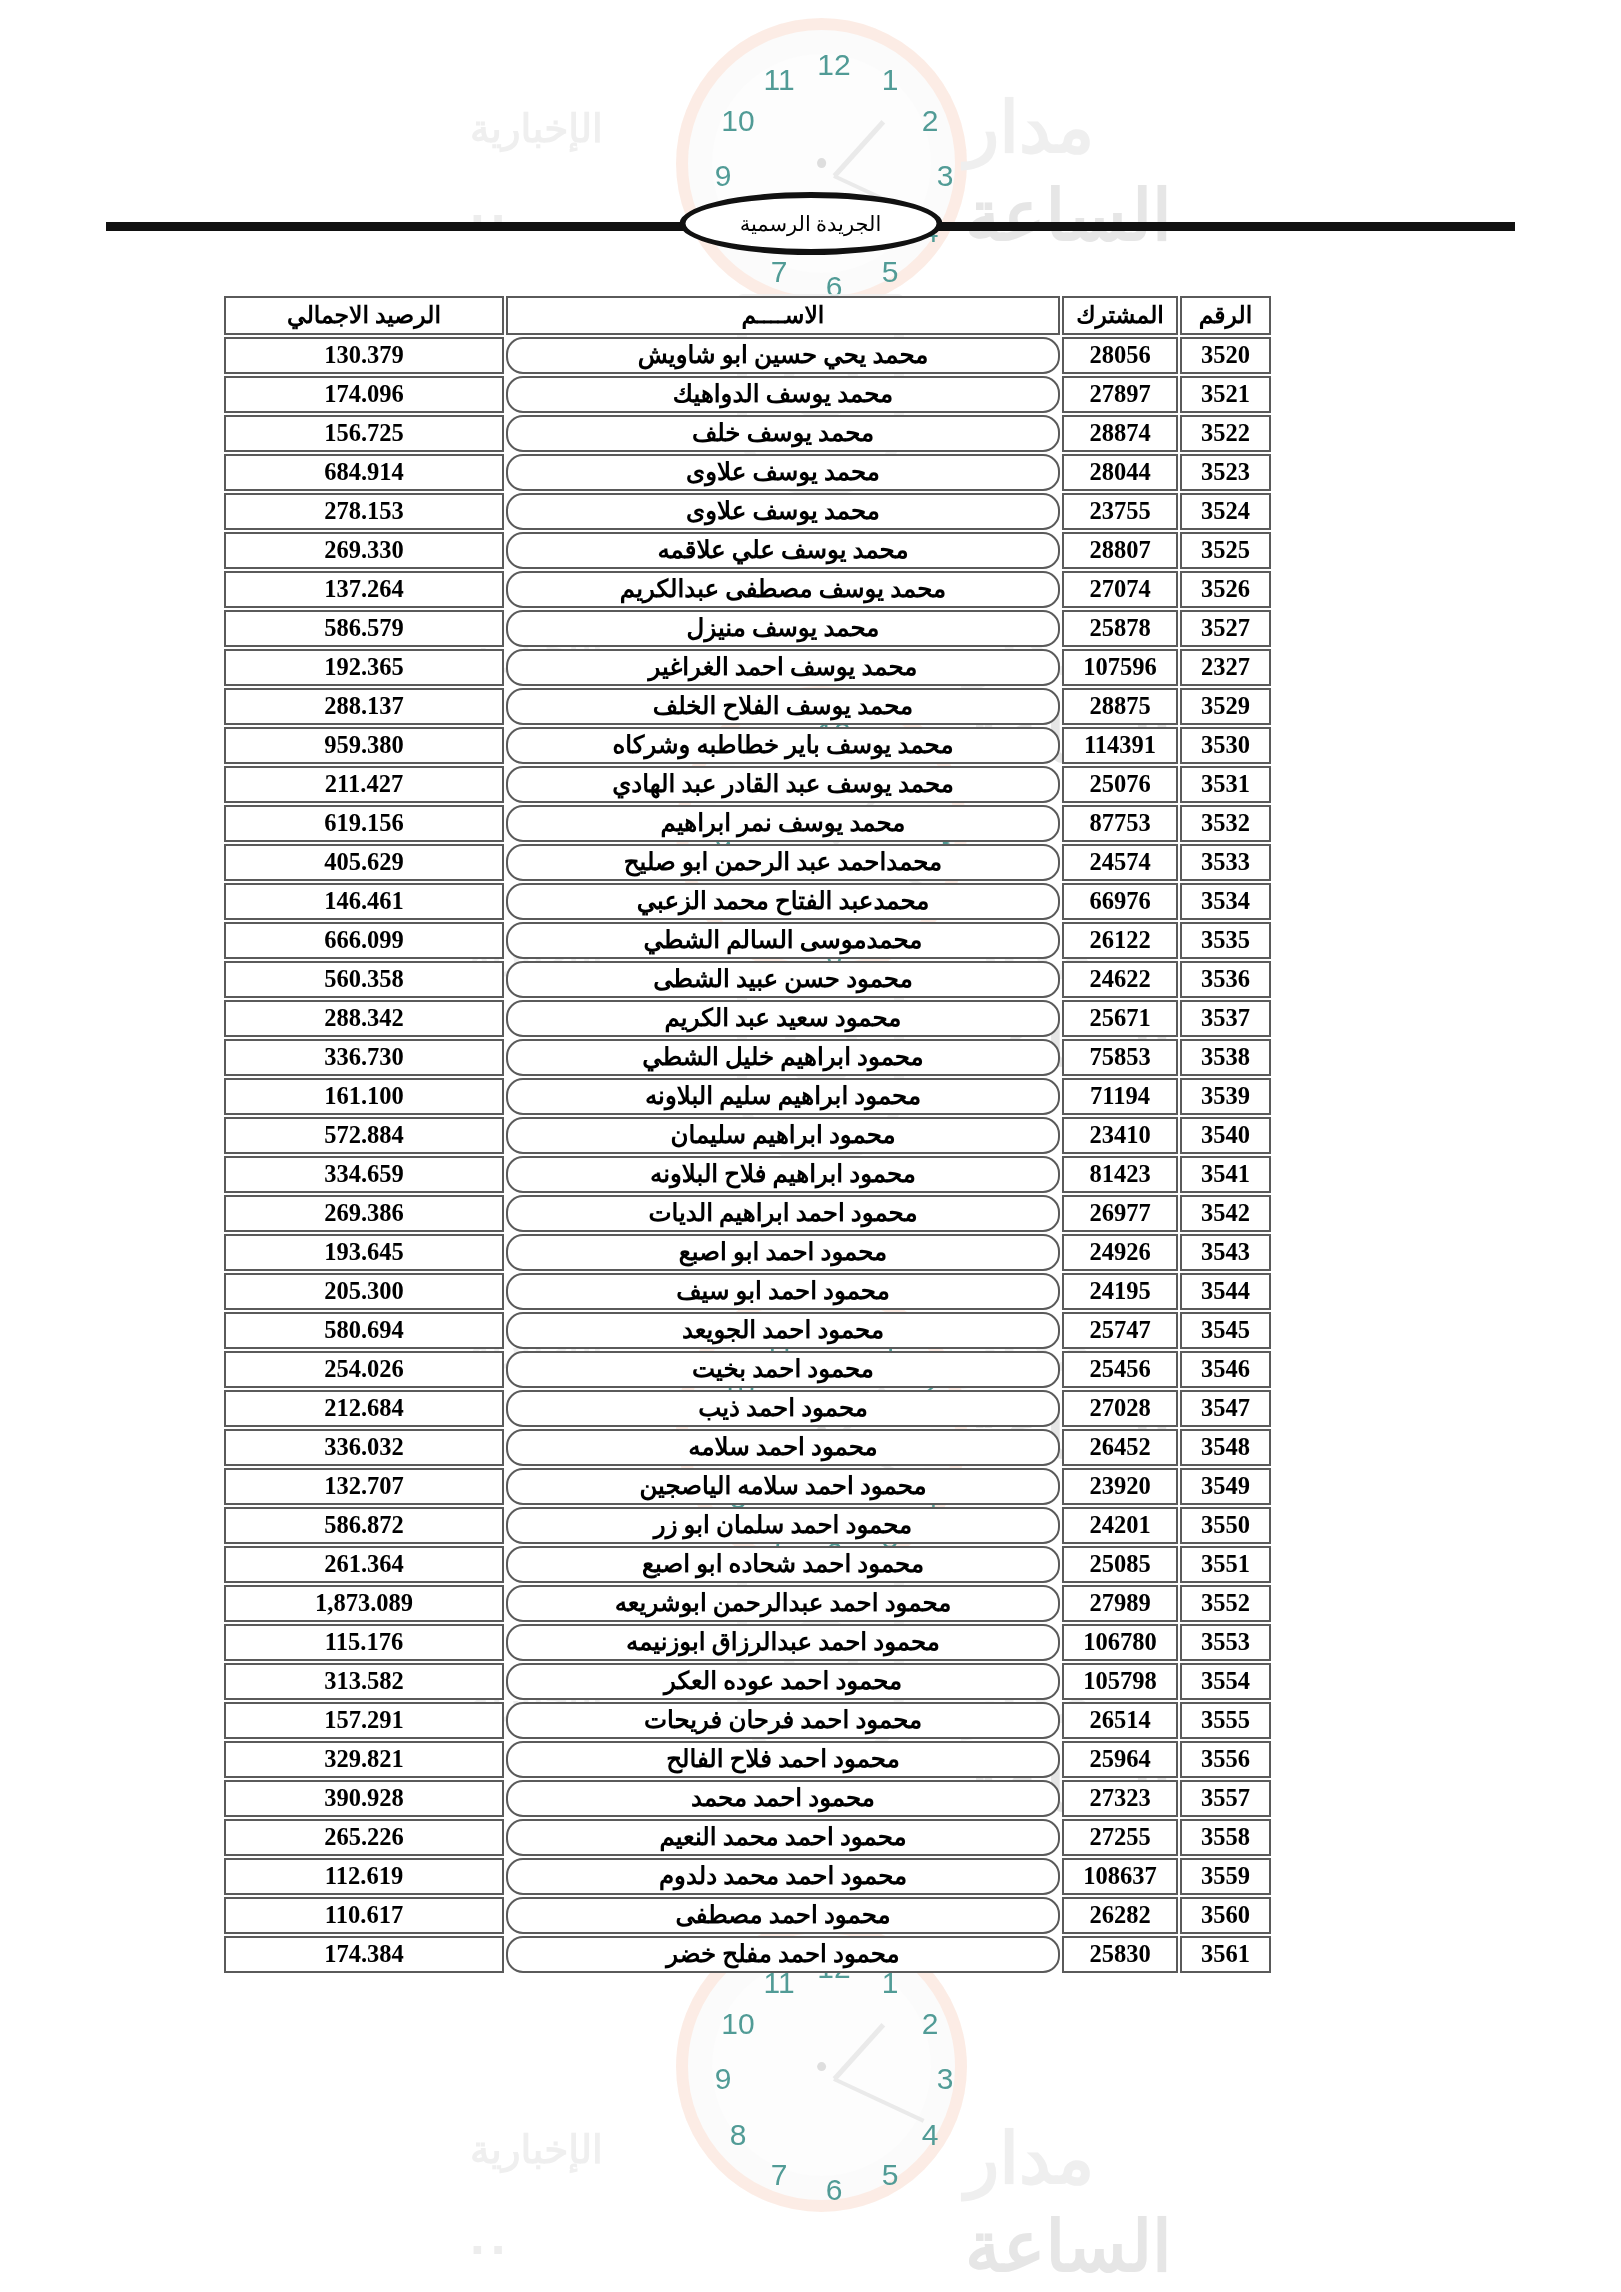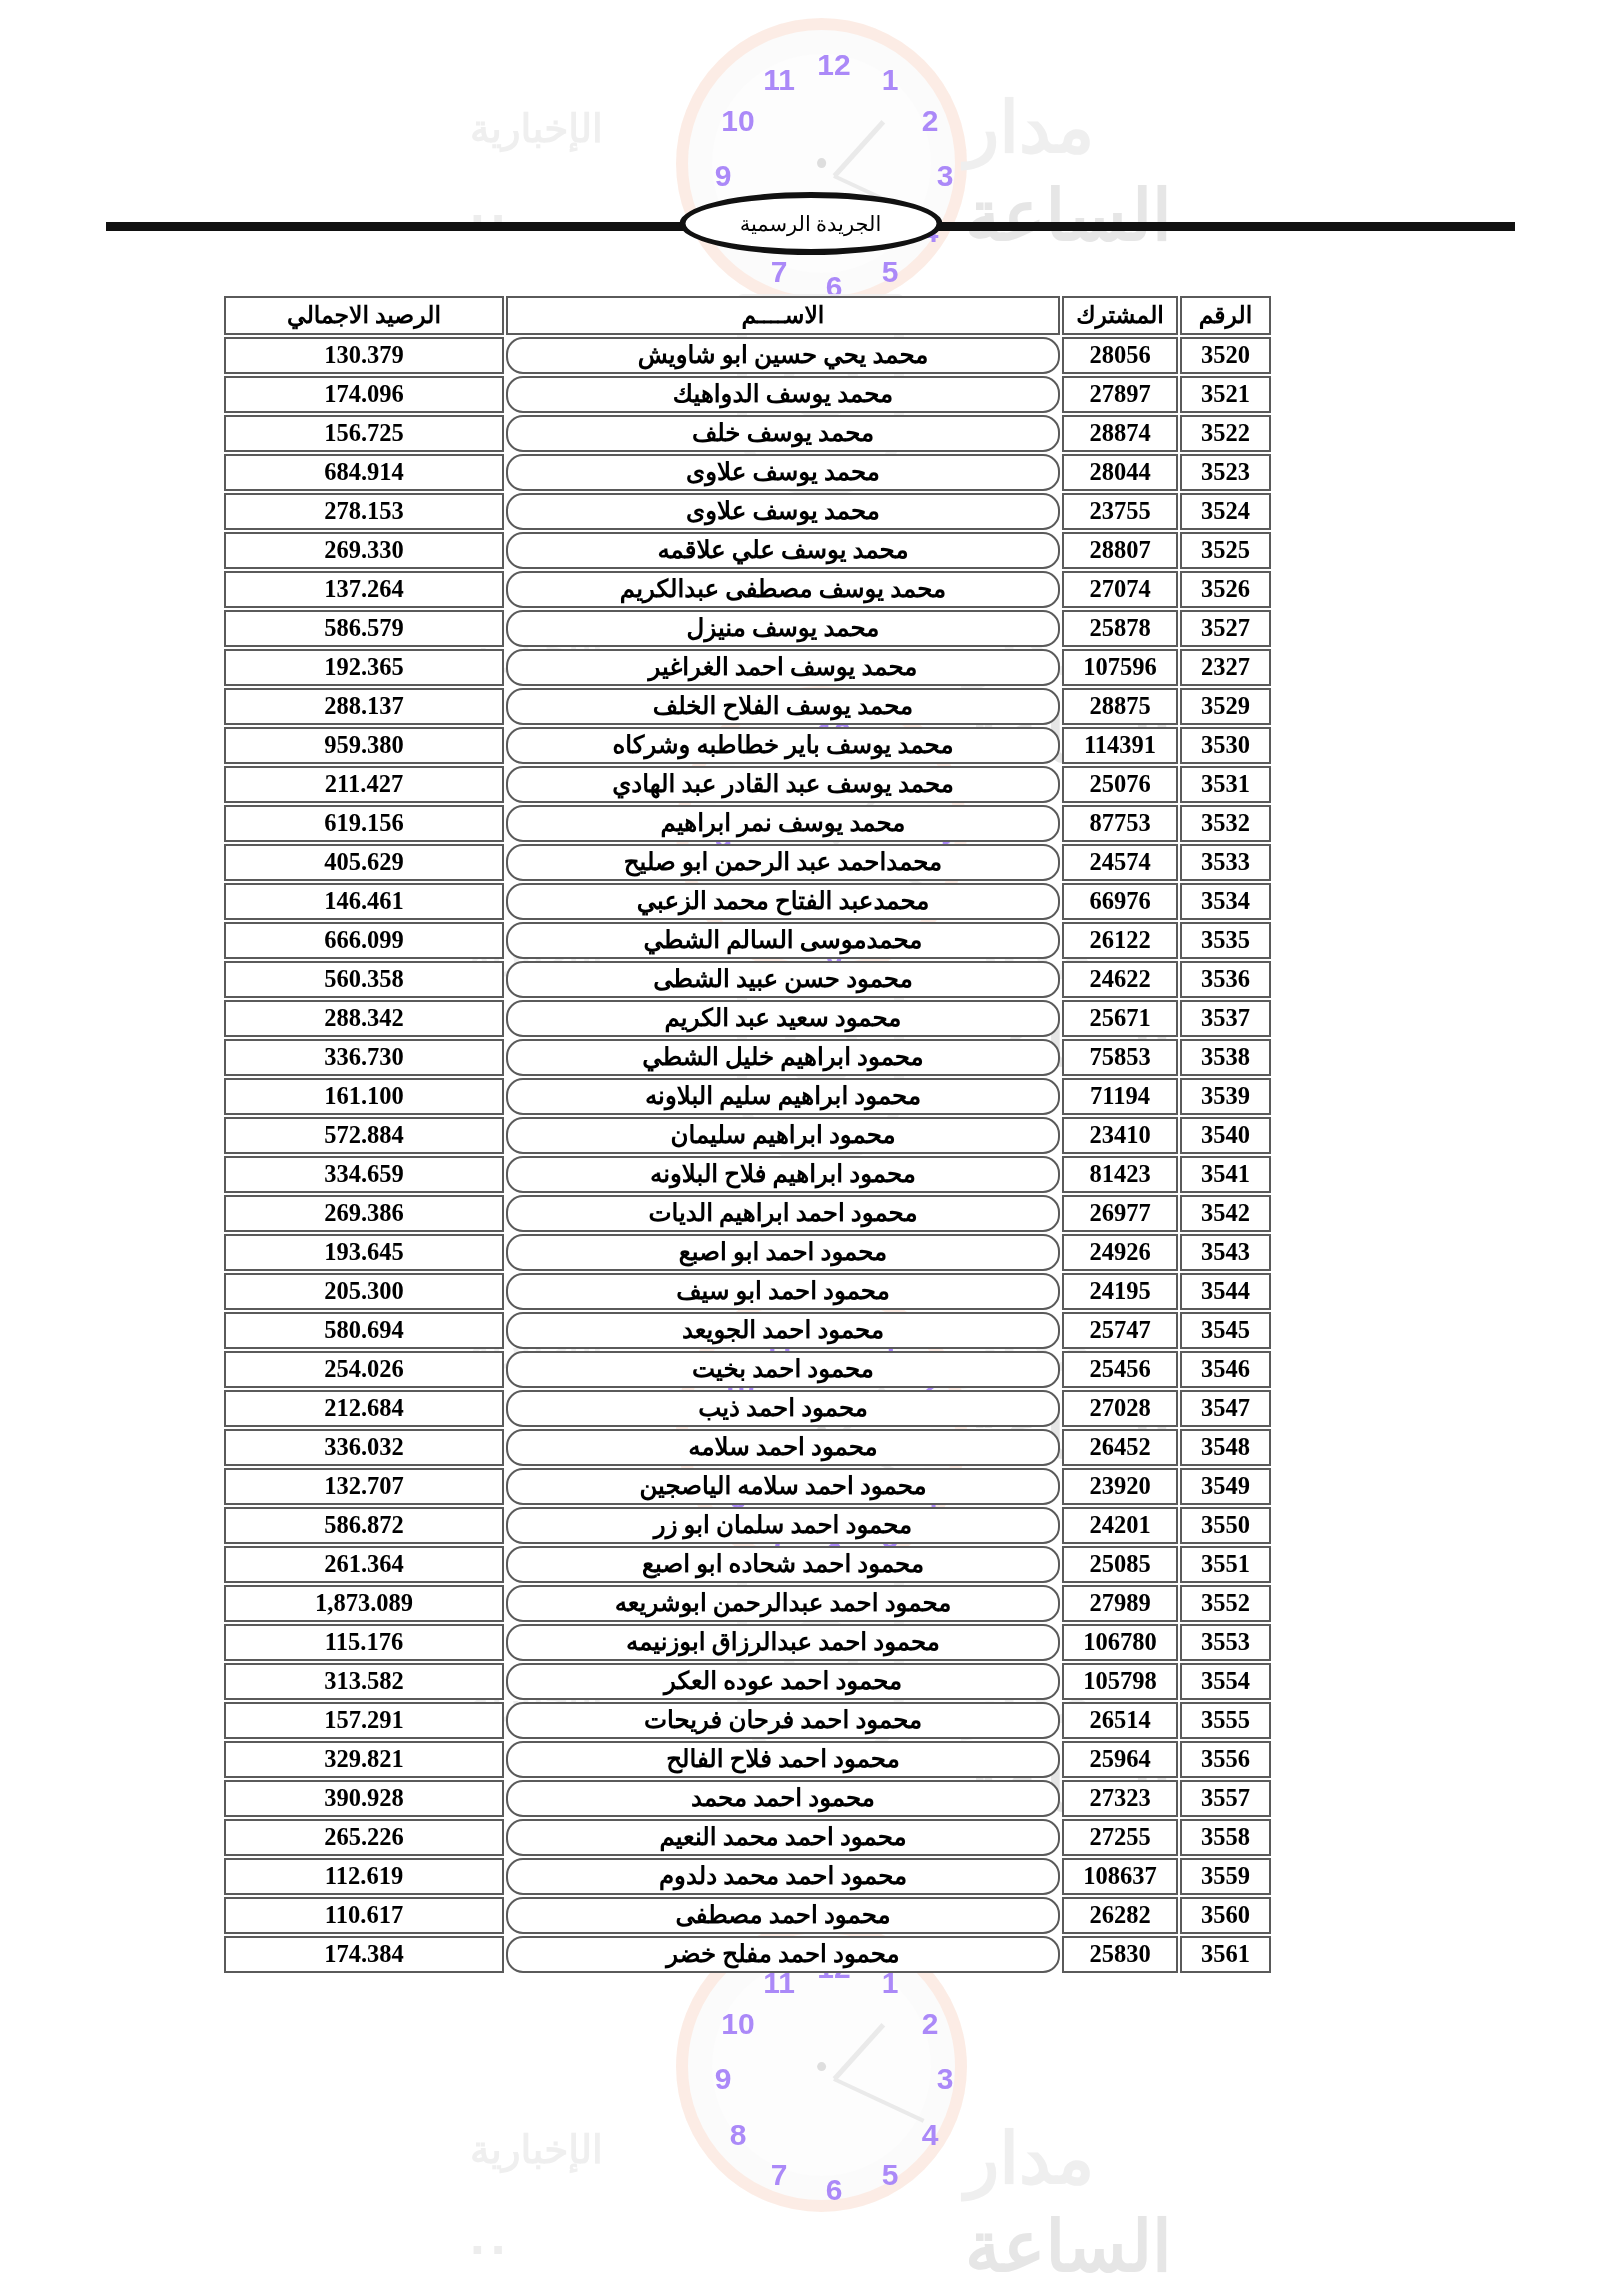--- a/index.html
+++ b/index.html
@@ -33,23 +33,23 @@
   }
   .wm-clock-inner {
     position: absolute;
     inset: 9%;
     border-radius: 50%;
     background: #ffffff;
     opacity: 0.55;
   }
   .wm-clock-num {
     position: absolute;
-    color: #8b5cf6;
+    color: #0f766e;
     font-family: "Liberation Sans", sans-serif;
-    font-weight: bold;
+    font-weight: normal;
     transform: translate(-50%, -50%);
     white-space: nowrap;
   }
   .wm-hand {
     position: absolute;
     background: #e3e3e3;
     transform-origin: bottom center;
   }
   .wm-hub {
     position: absolute;

